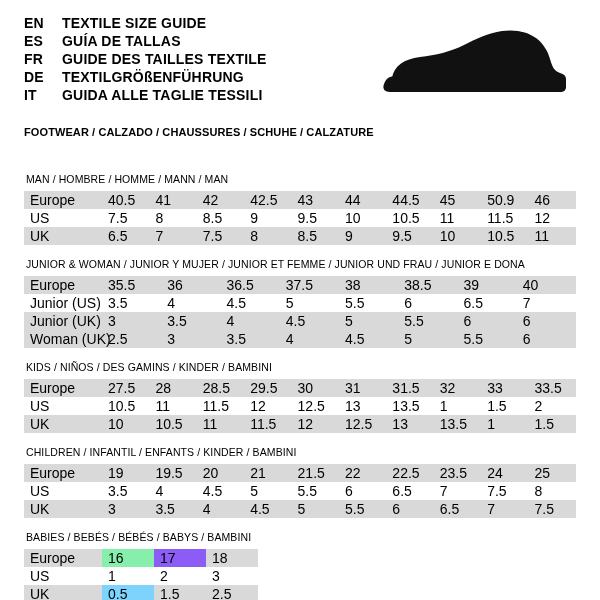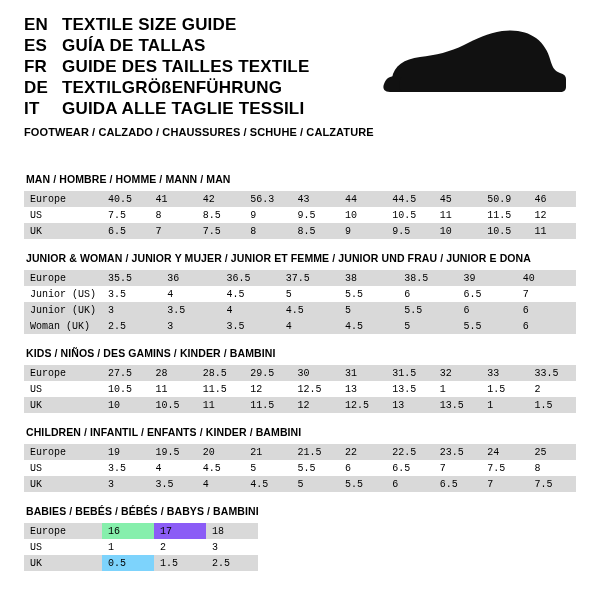--- a/index.html
+++ b/index.html
@@ -21,21 +21,21 @@
   }
 
   
   .header {
     position: relative;
     padding: 14px 24px 0 24px;
     height: 112px;
   }
   .lang-table {
     border-collapse: collapse;
-    font-size: 17px;
+    font-size: 14px;
     line-height: 1.0;
   }
   .lang-table td {
     padding: 2px 0;
     vertical-align: top;
     font-weight: bold;
     letter-spacing: 0.2px;
   }
   .lang-code {
     width: 38px;
@@ -64,30 +64,29 @@
   
   .content {
     margin-top: 22px;
     padding: 0 24px;
   }
   .section {
     margin-bottom: 0;
   }
   .section-title {
     font-size: 10.5px;
-    font-weight: bold;
+    font-weight: normal;
     padding: 13px 0 6px 2px;
     letter-spacing: 0.1px;
   }
   table.size-table {
     border-collapse: collapse;
     width: 100%;
-    font-size: 10px;
+    font-size: 14px;
     table-layout: fixed;
-    font-family: Liberation Mono, monospace;
   }
   table.size-table td {
     height: 16px;
     padding: 1px 0 1px 6px;
     vertical-align: middle;
     white-space: nowrap;
   }
   table.size-table tr.shaded td {
     background: #d9d9d9;
   }
@@ -148,21 +147,21 @@
 
     <div class="section">
       <div class="section-title">MAN / HOMBRE / HOMME / MANN / MAN</div>
       <table class="size-table">
         <tbody>
           <tr class="shaded">
             <td class="rowlabel">Europe</td>
             <td>40.5</td>
             <td>41</td>
             <td>42</td>
-            <td>56.3</td>
+            <td>42.5</td>
             <td>43</td>
             <td>44</td>
             <td>44.5</td>
             <td>45</td>
             <td>50.9</td>
             <td>46</td>
           </tr>
           <tr class="plain">
             <td class="rowlabel">US</td>
             <td>7.5</td>

